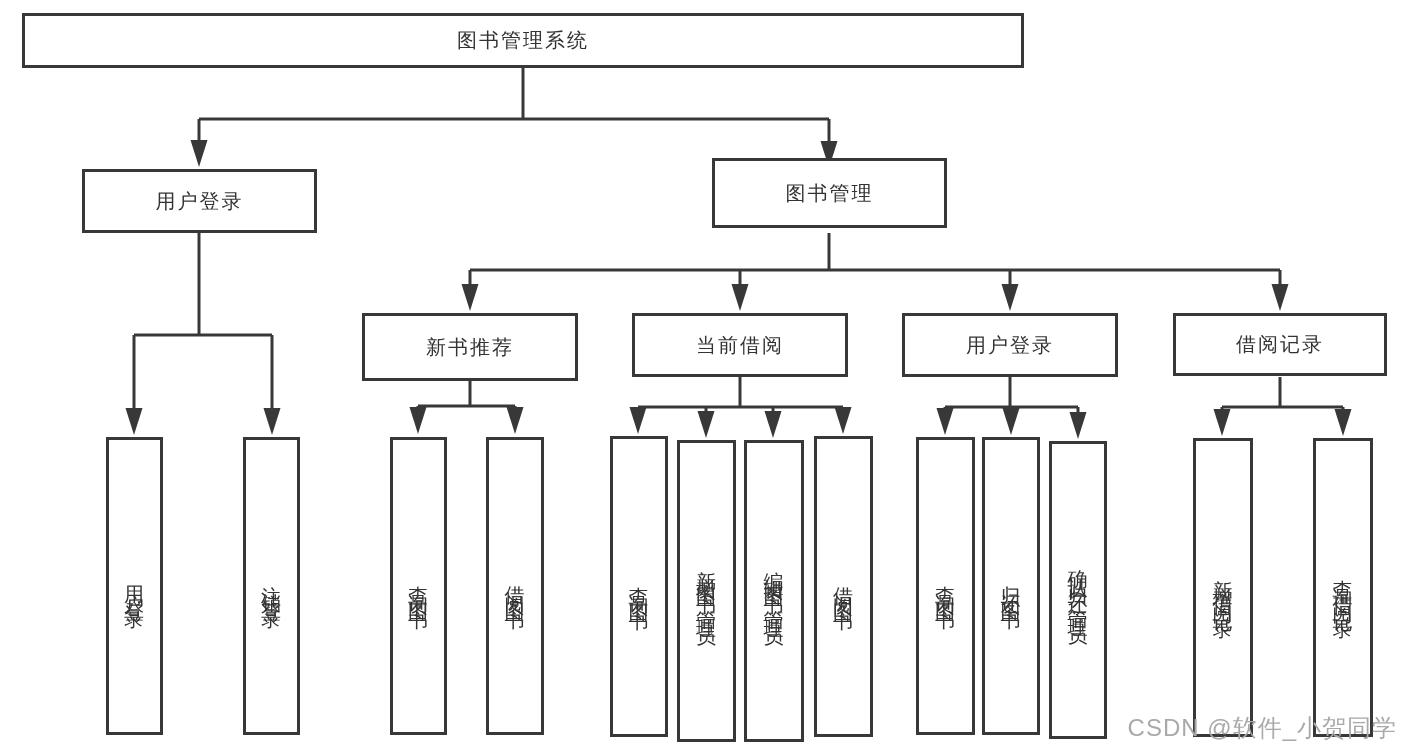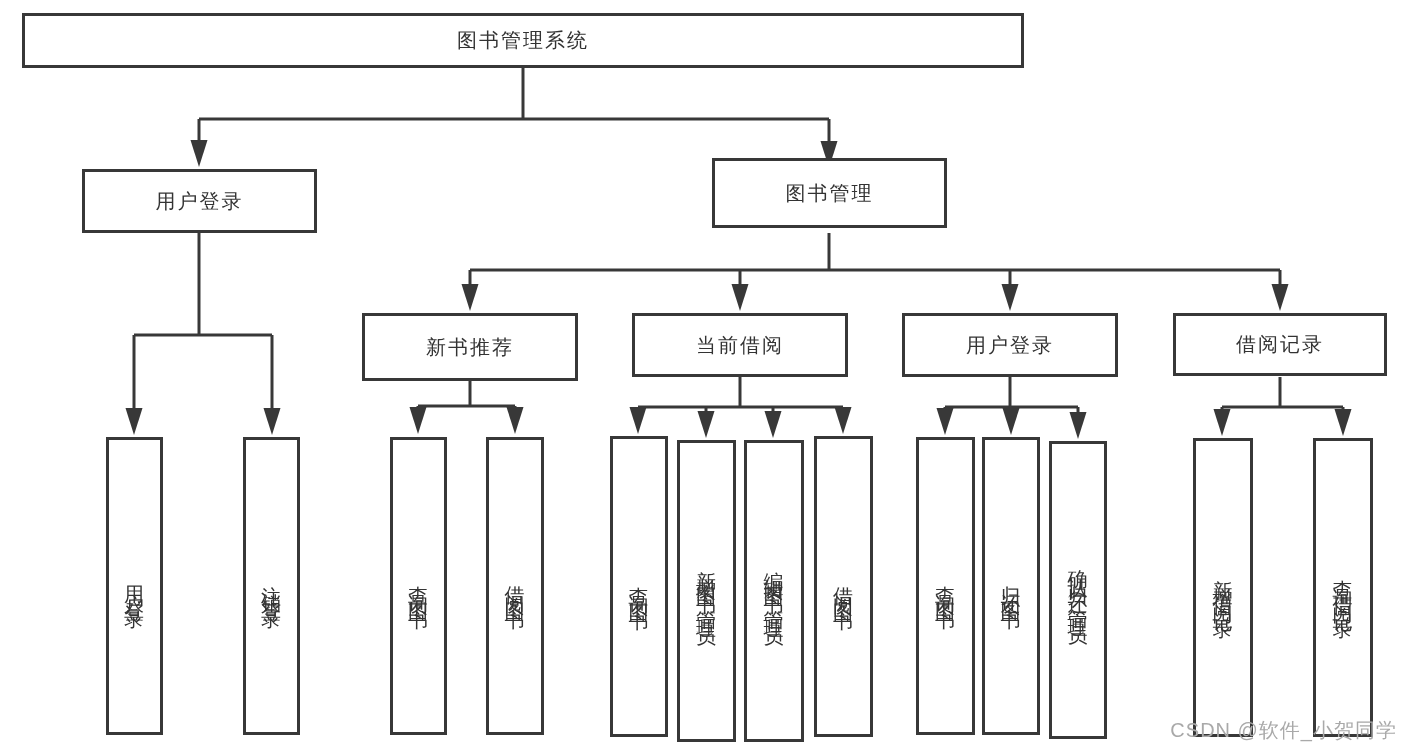--- a/index.html
+++ b/index.html
@@ -33,21 +33,21 @@
   }
   .node.v span{
     writing-mode:vertical-rl;
     font-size:20px;letter-spacing:8px;line-height:1;
     white-space:nowrap;
     color:var(--text);
   }
   .watermark{
     position:absolute;z-index:3;
     right:8px;bottom:3px;
-    font-size:20px;letter-spacing:1px;
+    font-size:24px;letter-spacing:1px;
     color:var(--wm);
     pointer-events:none;
   }
 </style>
 </head>
 <body>
 
 <div class="stage">
 
   <svg id="connectors" width="1405" height="747">

